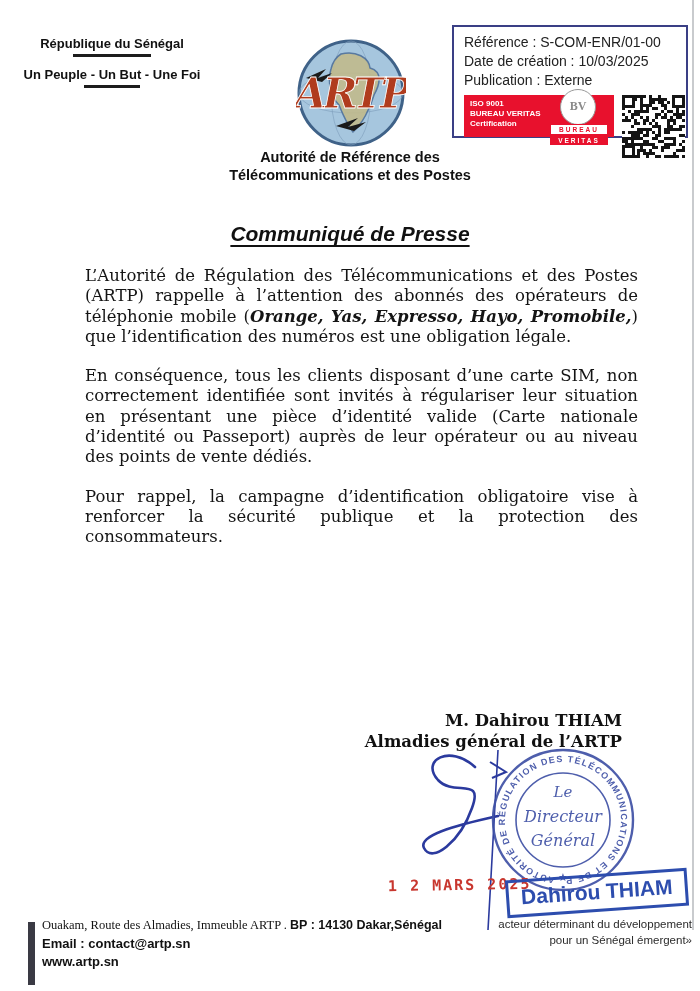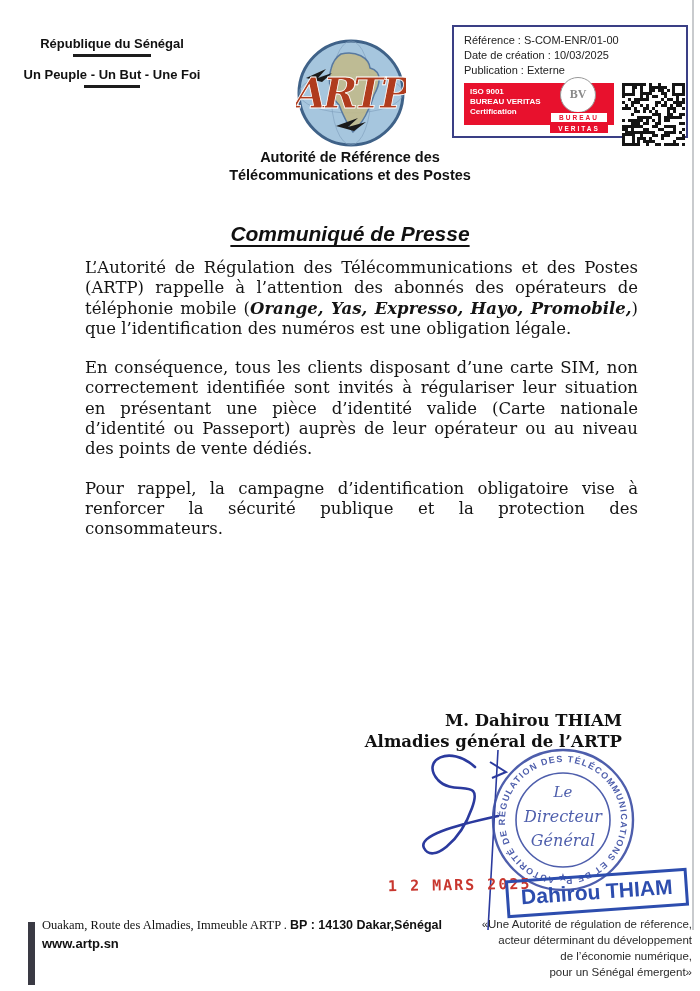--- a/index.html
+++ b/index.html
@@ -13,21 +13,21 @@
   .rule1{width:78px;}
   .rule2{width:56px;}
 
   .logo-wrap{position:absolute;left:296px;top:38px;width:110px;height:110px;}
   .org-name{position:absolute;left:185px;top:148px;width:330px;text-align:center;
     font-family:"Liberation Sans",sans-serif;font-weight:bold;font-size:14.5px;
     line-height:1.25;color:#111;}
 
   .ref-box{position:absolute;left:452px;top:25px;width:236px;height:113px;
     border:2px solid #3a3f85;background:#fff;box-sizing:border-box;padding:6px 8px 4px 10px;}
-  .ref-line{font-family:"Liberation Sans",sans-serif;font-size:11px;color:#222;
+  .ref-line{font-family:"Liberation Sans",sans-serif;font-size:14px;color:#222;
     line-height:1.35;}
   .cert-row{display:flex;align-items:flex-start;margin-top:5px;gap:8px;}
   .iso-badge{position:relative;width:150px;height:42px;background:#e8112d;flex:none;}
   .iso-text{position:absolute;left:6px;top:4px;color:#fff;
     font-family:"Liberation Sans",sans-serif;font-weight:bold;font-size:8px;line-height:1.25;}
   .bv-circle{position:absolute;right:18px;top:-6px;width:34px;height:34px;border-radius:50%;
     background:#fff;border:1px solid #999;display:flex;align-items:center;justify-content:center;
     font-family:"Liberation Serif",serif;font-weight:bold;font-size:12px;color:#8a8a8a;}
   .bv-tags{position:absolute;right:6px;top:29px;width:58px;text-align:center;
     font-family:"Liberation Sans",sans-serif;font-weight:bold;font-size:6.5px;letter-spacing:2px;}
@@ -42,21 +42,21 @@
   .page-edge{position:absolute;left:692px;top:0;width:2px;height:930px;background:#c9cbce;}
 
   
   .title{position:absolute;left:0;top:222px;width:700px;text-align:center;
     font-family:"Liberation Sans",sans-serif;font-weight:bold;font-style:italic;
     font-size:21px;color:#111;}
   .title span{text-decoration:underline;text-decoration-thickness:2px;text-underline-offset:4px;}
 
   .body-text{position:absolute;left:85px;top:258px;width:553px;
     font-size:16.5px;line-height:1.23;text-align:justify;color:#141414;}
-  .body-text p{margin:0 0 19px 0;}
+  .body-text p{margin:8px 0 19px 0;}
   .op-bold{font-weight:bold;font-style:italic;}
   .p-last{margin-top:36px;}
 
   
   .sig-block{position:absolute;right:78px;top:710px;text-align:right;
     font-weight:bold;font-size:16.5px;line-height:1.3;color:#111;}
 
   .stamp-area{position:absolute;left:380px;top:742px;width:300px;height:195px;pointer-events:none;}
   .round-stamp{position:absolute;left:108px;top:3px;width:150px;height:150px;opacity:.92;}
   .sig-squiggle{position:absolute;left:0;top:0;width:300px;height:195px;}
@@ -386,21 +386,20 @@
 
 <div class="date-stamp">1 2 MARS 2025</div>
 <div class="name-stamp">Dahirou THIAM</div>
 
 <div class="ftr-bar"></div>
 <div class="ftr-left">
   <div class="ftr-line1">
     <span>Ouakam, Route des Almadies, Immeuble ARTP .</span>
     <b>BP : 14130 Dakar,Sénégal</b>
   </div>
+  <div class="ftr-bold">Email : contact@artp.sn</div>
   <div class="ftr-bold">www.artp.sn</div>
 </div>
 
 <div class="ftr-right">
-  <div>«Une Autorité de régulation de réference,</div>
   <div>acteur déterminant  du développement</div>
-  <div>de l’économie numérique,</div>
   <div>pour un Sénégal émergent»</div>
 </div>
 
 </body></html>

